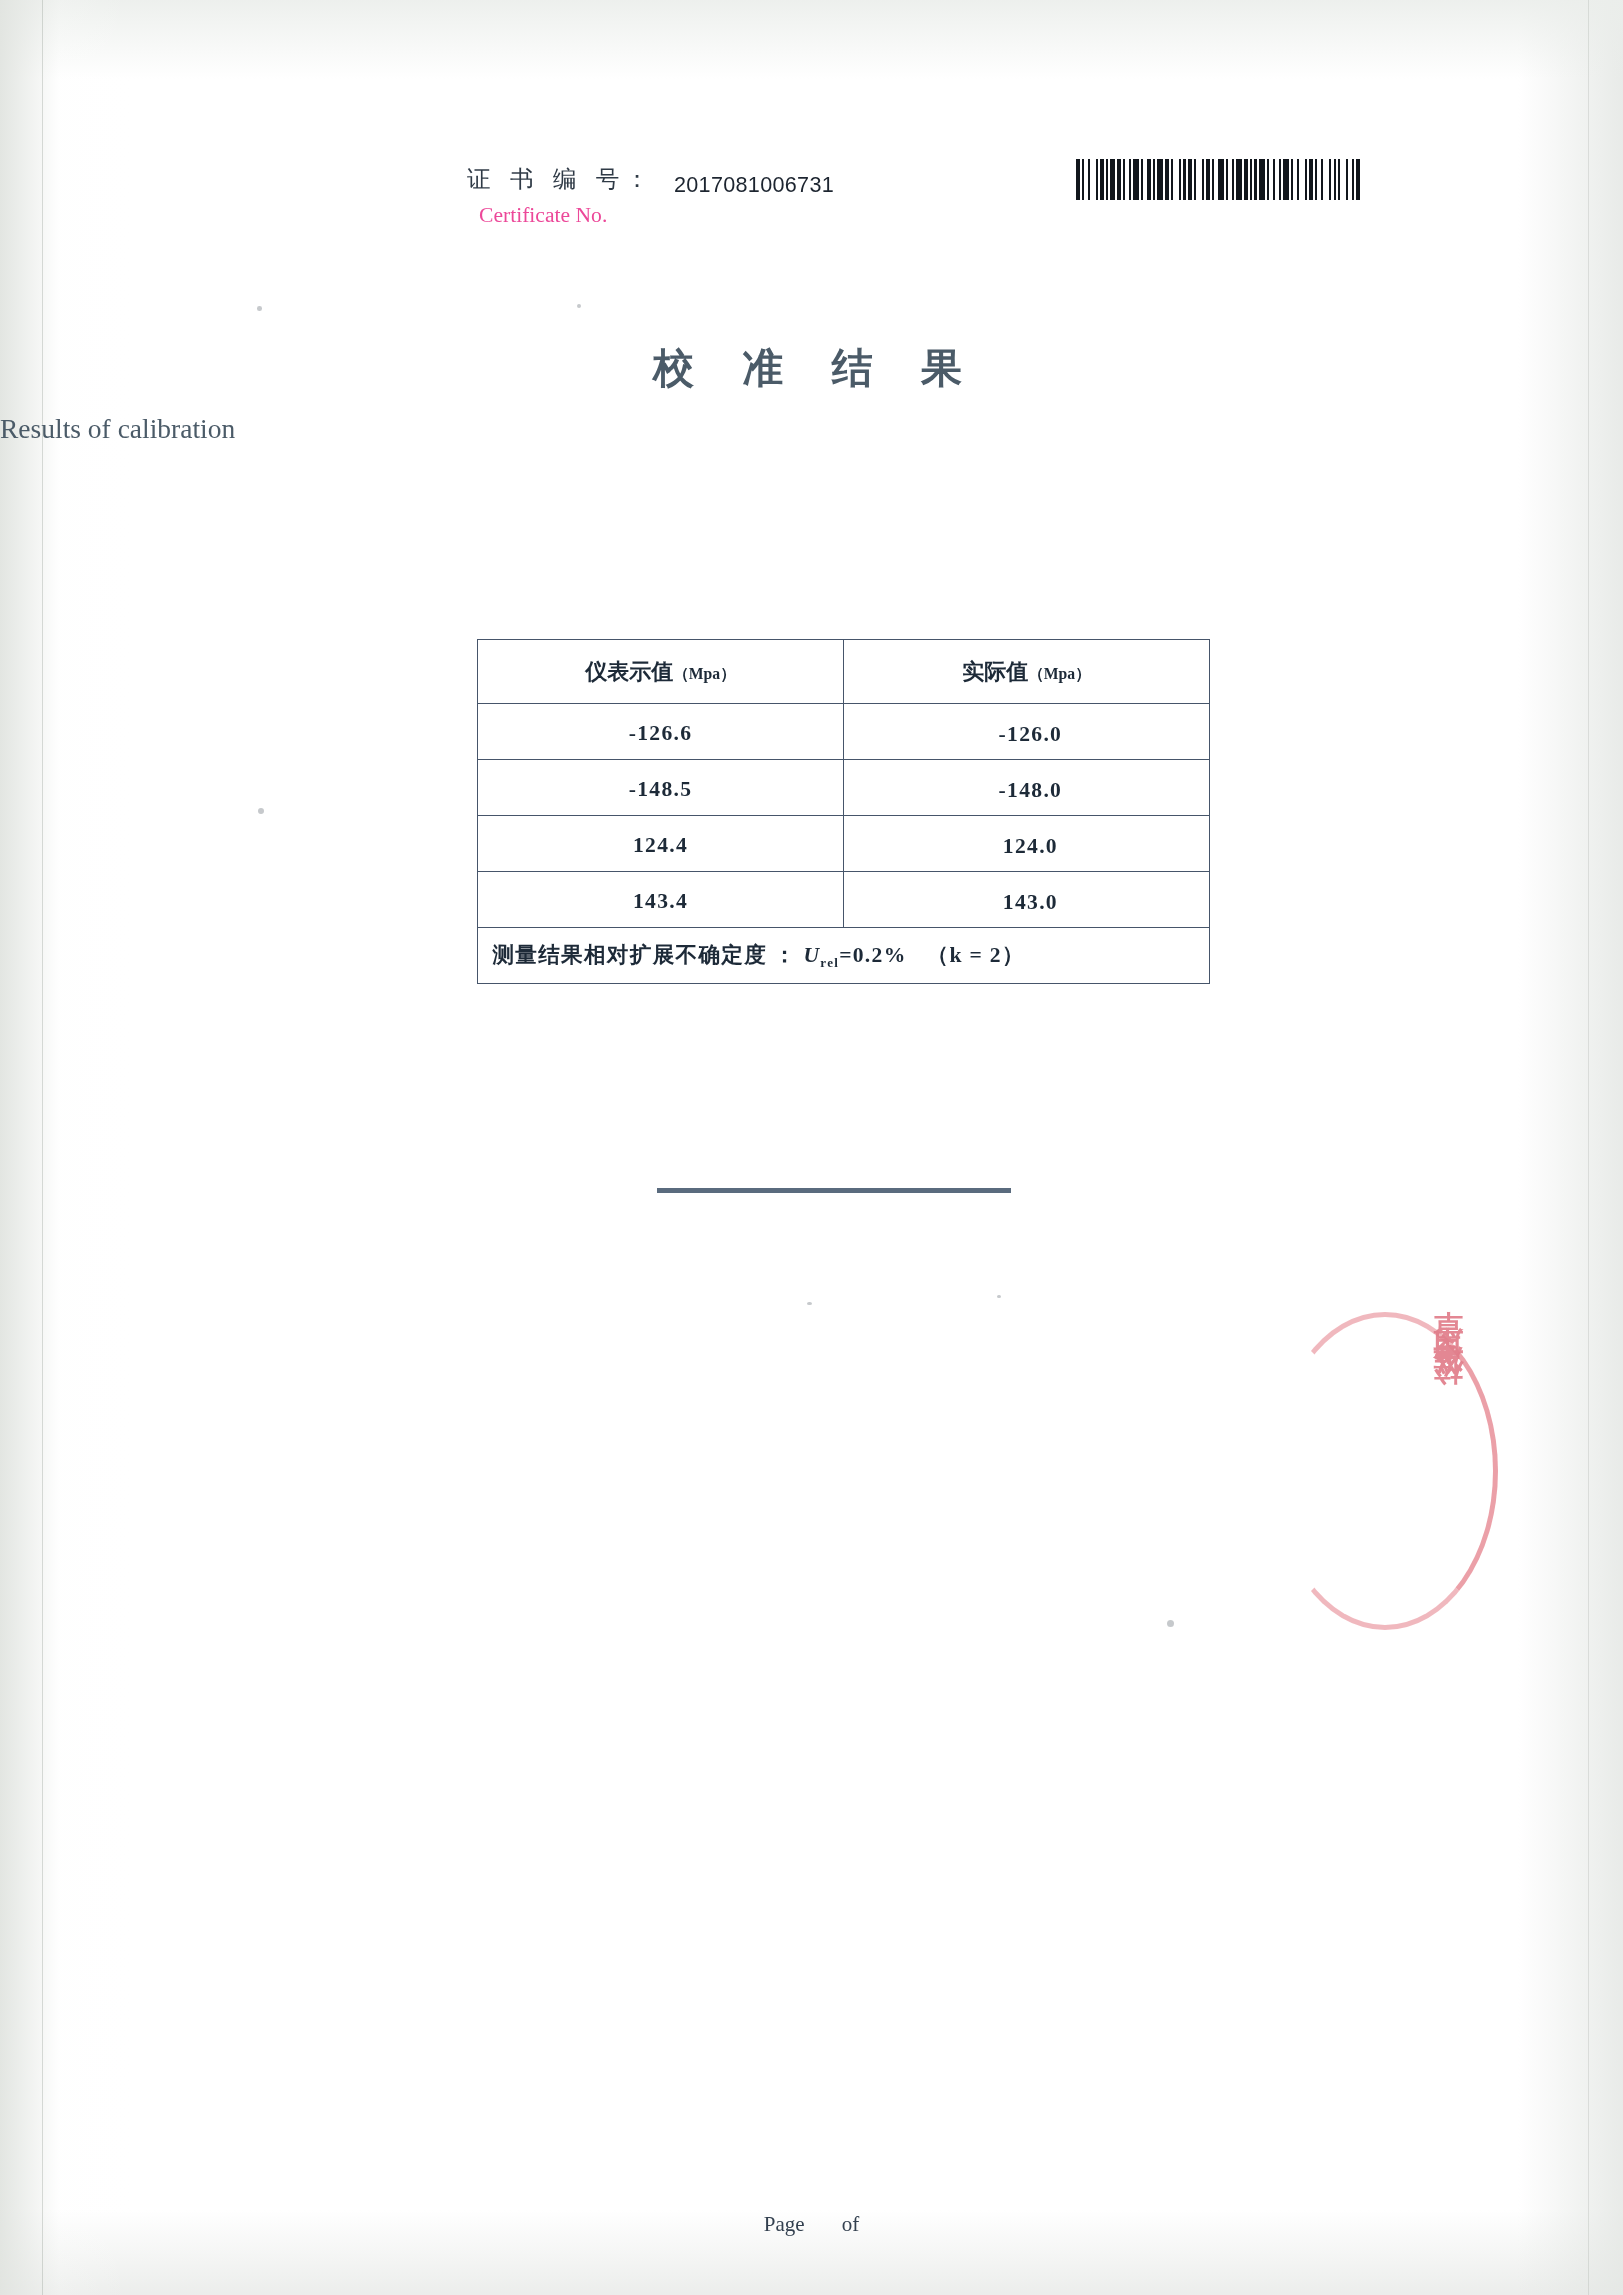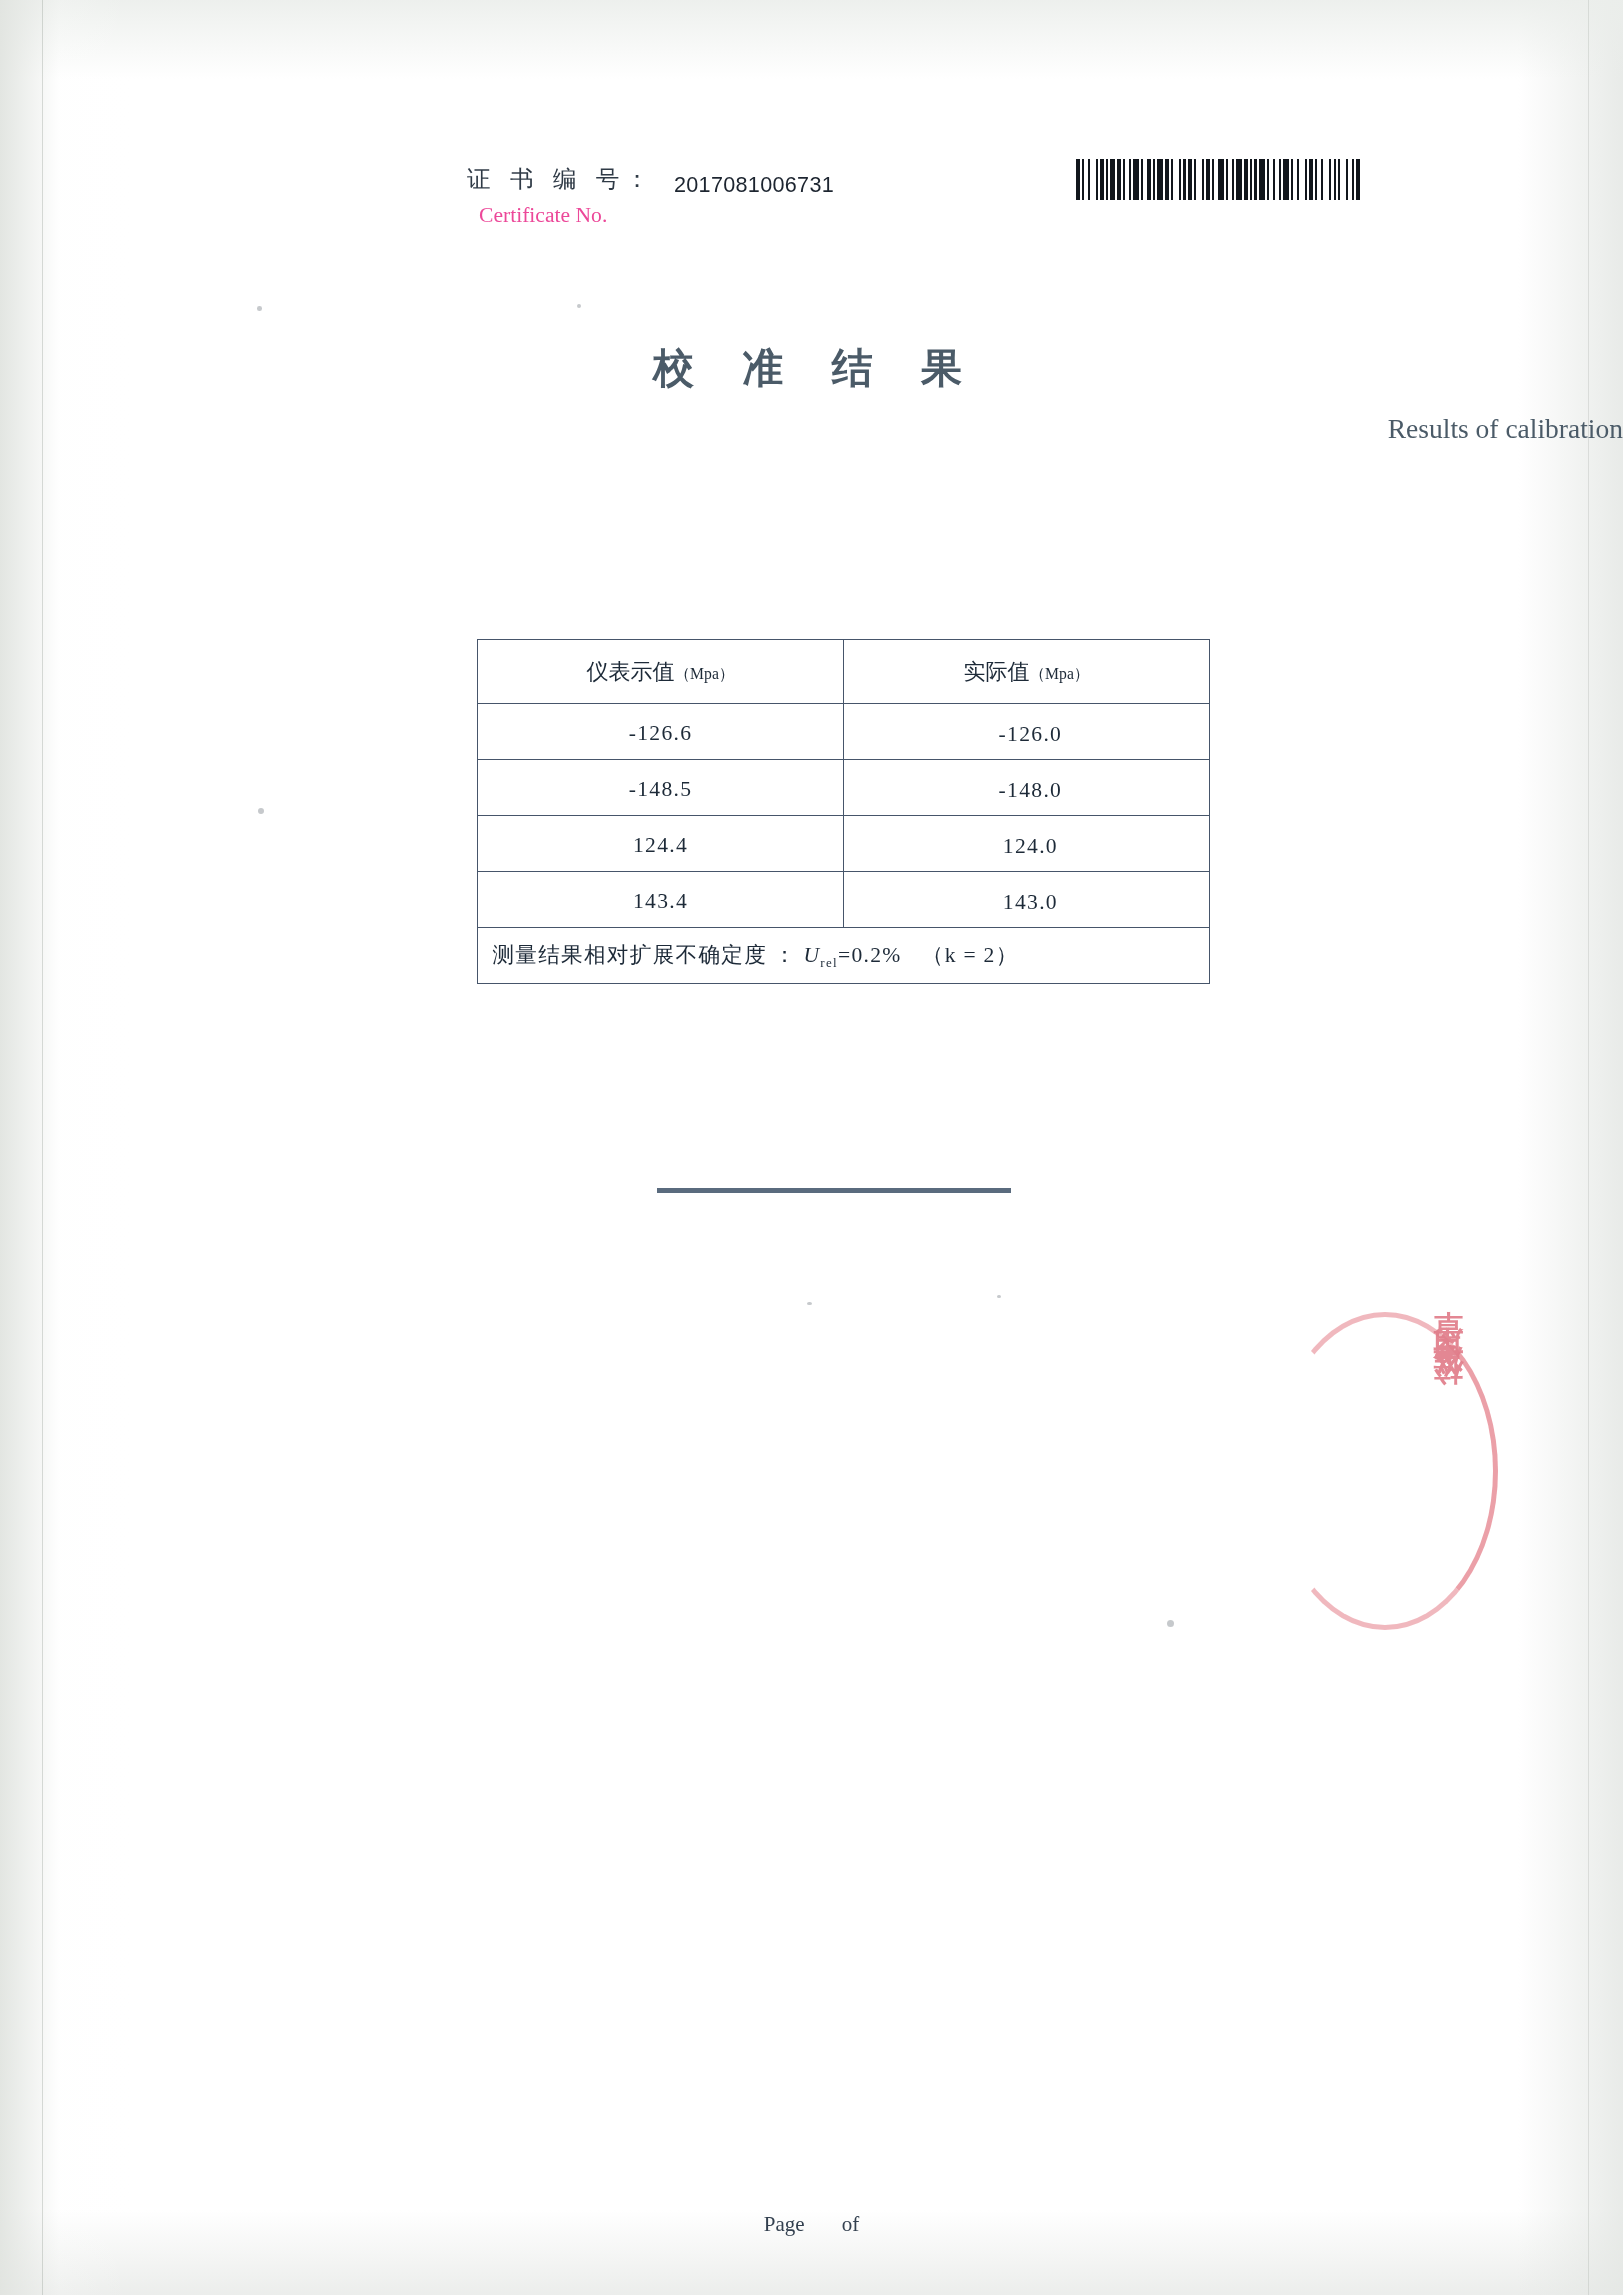--- a/index.html
+++ b/index.html
@@ -95,21 +95,21 @@
     letter-spacing: 17px;
     color: #4b5b68;
     font-family: "DejaVu Sans", sans-serif;
     text-indent: 17px;
   }
   .title-en {
     position: absolute;
     left: 0;
     right: 0;
     top: 413px;
-    text-align: right;
+    text-align: left;
     font-size: 27.5px;
     color: #4b5b68;
     font-family: "Liberation Serif", serif;
   }
 
   
   .table-wrap {
     position: absolute;
     left: 477px;
     top: 639px;
@@ -118,21 +118,21 @@
   table.results {
     border-collapse: collapse;
     width: 100%;
     table-layout: fixed;
   }
   table.results td, table.results th {
     border: 1.3px solid #46556a;
     text-align: center;
     color: #1d2a38;
     font-family: "DejaVu Sans", sans-serif;
-    font-weight: normal;
+    font-weight: bold;
     padding: 0;
   }
   table.results thead th {
     height: 63px;
     font-size: 22px;
   }
   table.results thead th .unit {
     font-size: 15.7px;
     font-family: "Liberation Serif", serif;
   }

